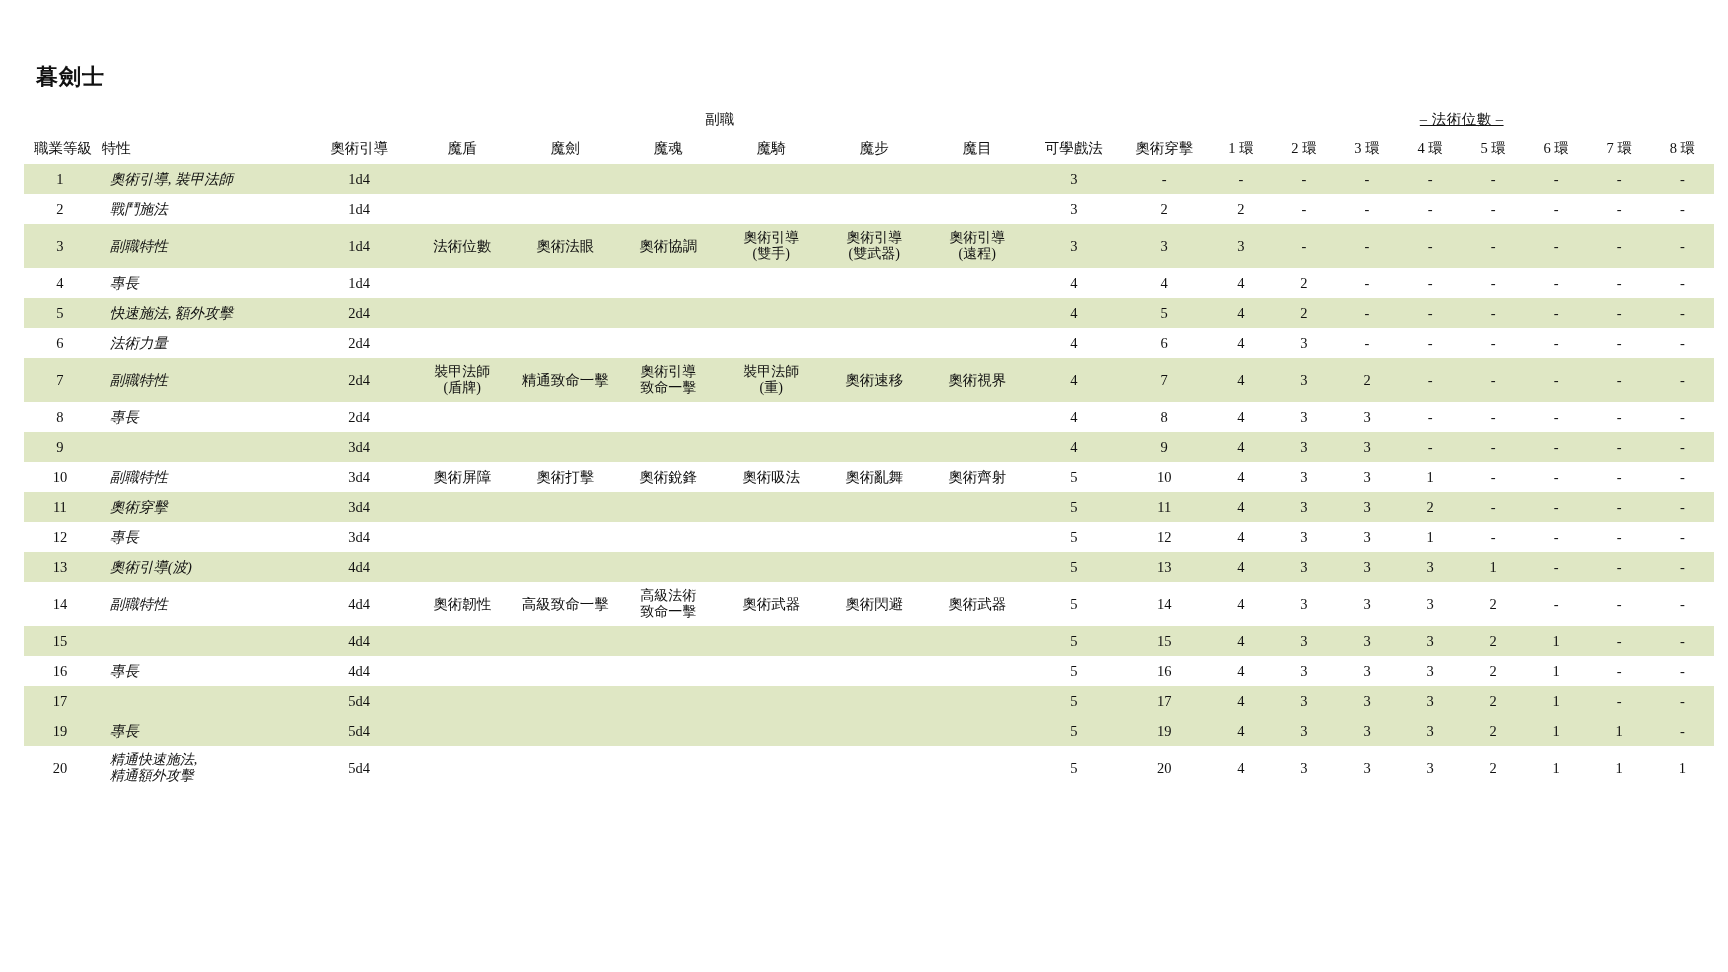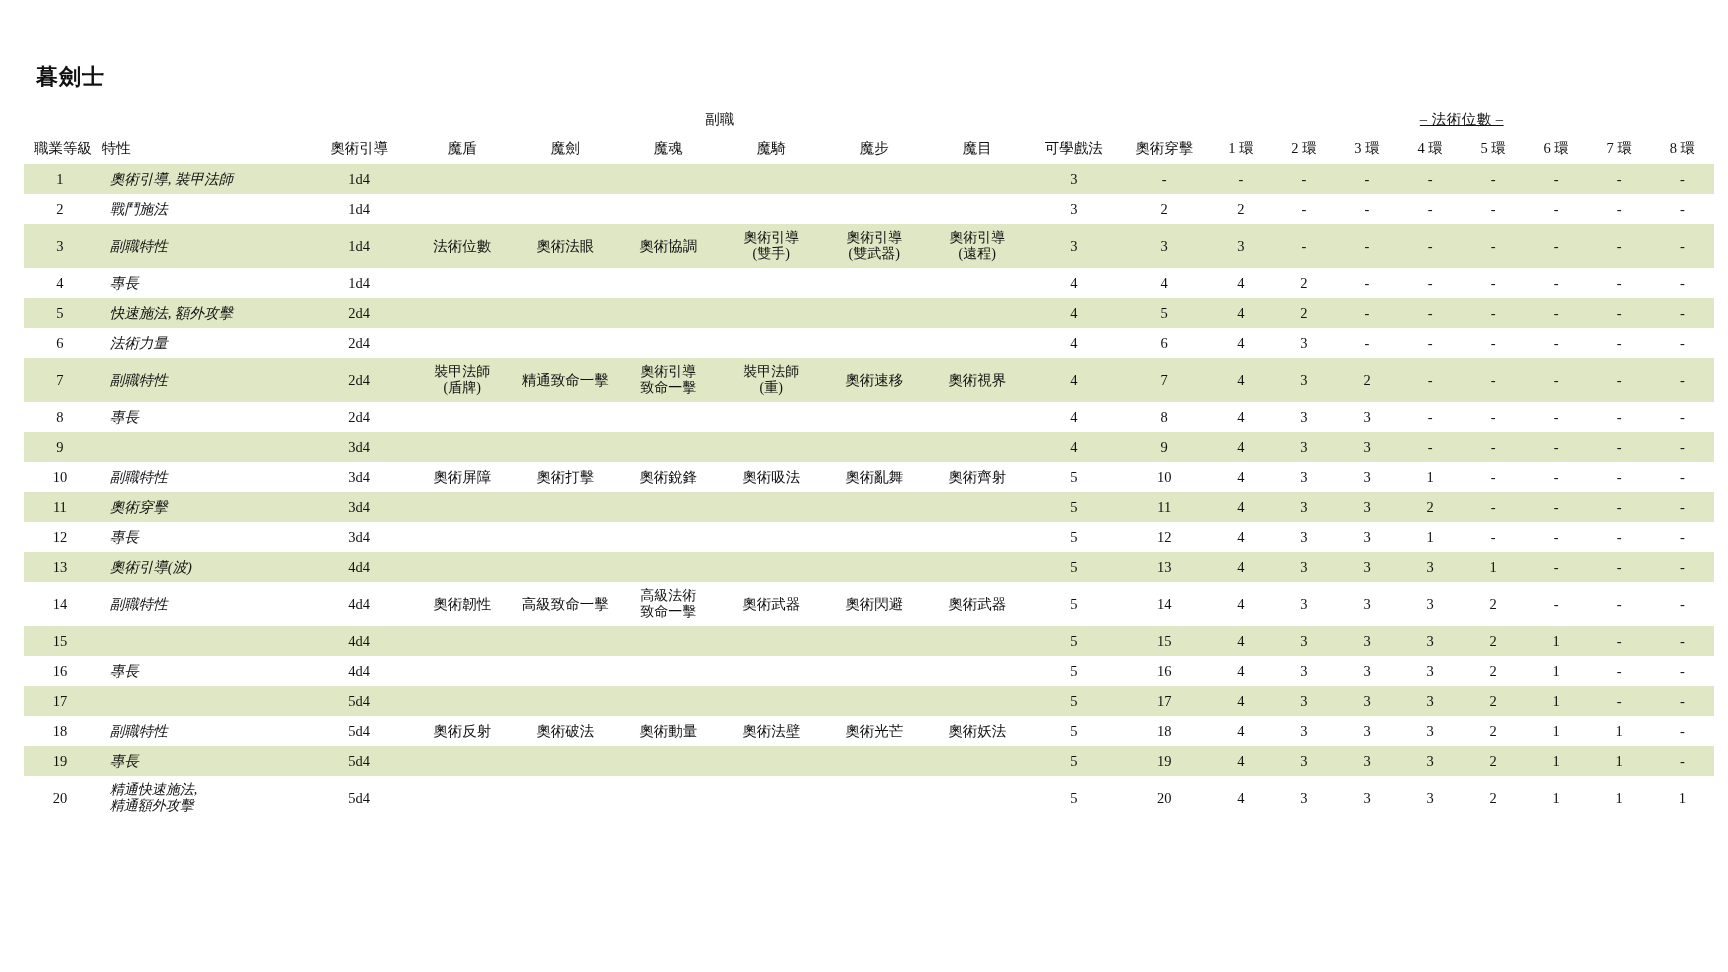--- a/index.html
+++ b/index.html
@@ -540,41 +540,20 @@
             <td>17</td>
             <td>4</td>
             <td>3</td>
             <td>3</td>
             <td>3</td>
             <td>2</td>
             <td>1</td>
             <td>-</td>
             <td>-</td>
           </tr>
-          <tr>
-            <td class="lvl">18</td>
-            <td class="feat">副職特性</td>
-            <td>5d4</td>
-            <td>奧術反射</td>
-            <td>奧術破法</td>
-            <td>奧術動量</td>
-            <td>奧術法壁</td>
-            <td>奧術光芒</td>
-            <td>奧術妖法</td>
-            <td>5</td>
-            <td>18</td>
-            <td>4</td>
-            <td>3</td>
-            <td>3</td>
-            <td>3</td>
-            <td>2</td>
-            <td>1</td>
-            <td>1</td>
-            <td>-</td>
-          </tr>
           <tr class="shaded">
             <td class="lvl">19</td>
             <td class="feat">專長</td>
             <td>5d4</td>
             <td></td>
             <td></td>
             <td></td>
             <td></td>
             <td></td>
             <td></td>

